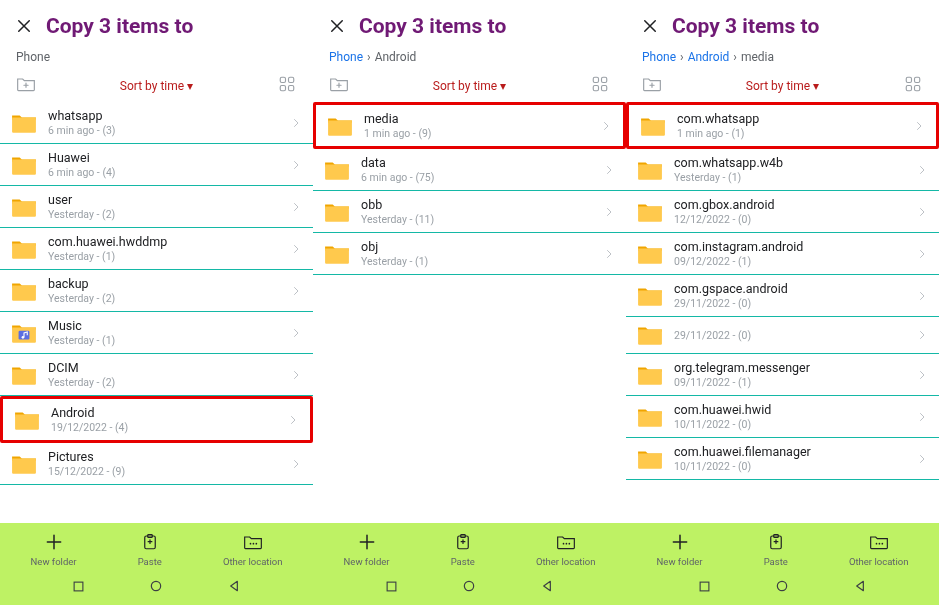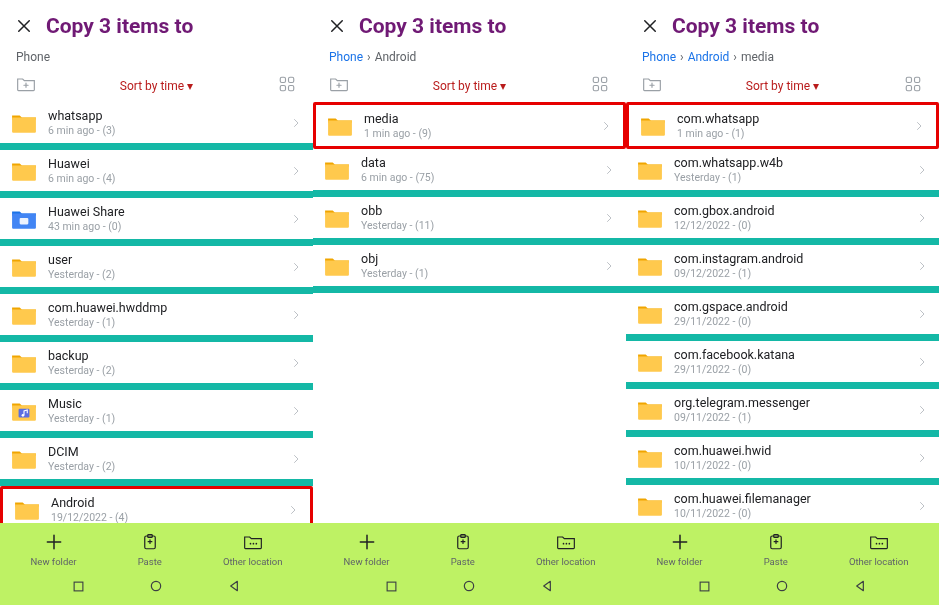--- a/index.html
+++ b/index.html
@@ -76,21 +76,21 @@
   }
 
   .list {
     flex: 1;
     overflow: hidden;
   }
   .row {
     display: flex;
     align-items: center;
     padding: 6px 10px 6px 10px;
-    border-bottom: 7px solid #14b8a6;
+    border-bottom: 1px solid #14b8a6;
     position: relative;
   }
   .row.highlight {
     border: 3px solid #e60000;
     border-radius: 2px;
   }
   .folder-icon {
     width: 28px; height: 24px;
     margin-right: 10px;
     display:flex;align-items:center;justify-content:center;
@@ -214,38 +214,20 @@
           <div class="name">Huawei</div>
           <div class="sub">6 min ago - (4)</div>
         </div>
         <span class="chev">
           <svg viewBox="0 0 24 24" width="12" height="12">
             <path d="M9 5 l7 7 -7 7" fill="none" stroke="currentColor" stroke-width="2" stroke-linecap="round" stroke-linejoin="round"></path>
           </svg>
         </span>
       </div>
       <div class="row">
-        <span class="folder-icon blue">
-          <svg viewBox="0 0 24 20" width="26" height="22">
-            <path class="tab" d="M1 3 h7 l2 2 h13 v2 H1 z" fill="#1a73e8"></path>
-            <path class="body" d="M1 5 h22 v13 a1 1 0 0 1 -1 1 H2 a1 1 0 0 1 -1 -1 z" fill="#4285f4"></path>
-            <rect x="8" y="9" width="8" height="6" rx="1" fill="#fff" opacity="0.9"></rect>
-          </svg>
-        </span>
-        <div class="meta">
-          <div class="name">Huawei Share</div>
-          <div class="sub">43 min ago - (0)</div>
-        </div>
-        <span class="chev">
-          <svg viewBox="0 0 24 24" width="12" height="12">
-            <path d="M9 5 l7 7 -7 7" fill="none" stroke="currentColor" stroke-width="2" stroke-linecap="round" stroke-linejoin="round"></path>
-          </svg>
-        </span>
-      </div>
-      <div class="row">
         <span class="folder-icon">
           <svg viewBox="0 0 24 20" width="26" height="22">
             <path d="M1 3 h7 l2 2 h13 v2 H1 z" fill="#f0a500"></path>
             <path d="M1 5 h22 v13 a1 1 0 0 1 -1 1 H2 a1 1 0 0 1 -1 -1 z" fill="#ffc94d"></path>
           </svg>
         </span>
         <div class="meta">
           <div class="name">user</div>
           <div class="sub">Yesterday - (2)</div>
         </div>
@@ -684,21 +666,20 @@
         </span>
       </div>
       <div class="row">
         <span class="folder-icon">
           <svg viewBox="0 0 24 20" width="26" height="22">
             <path d="M1 3 h7 l2 2 h13 v2 H1 z" fill="#f0a500"></path>
             <path d="M1 5 h22 v13 a1 1 0 0 1 -1 1 H2 a1 1 0 0 1 -1 -1 z" fill="#ffc94d"></path>
           </svg>
         </span>
         <div class="meta">
-          <div class="name">com.facebook.katana</div>
           <div class="sub">29/11/2022 - (0)</div>
         </div>
         <span class="chev">
           <svg viewBox="0 0 24 24" width="12" height="12">
             <path d="M9 5 l7 7 -7 7" fill="none" stroke="currentColor" stroke-width="2" stroke-linecap="round" stroke-linejoin="round"></path>
           </svg>
         </span>
       </div>
       <div class="row">
         <span class="folder-icon">

